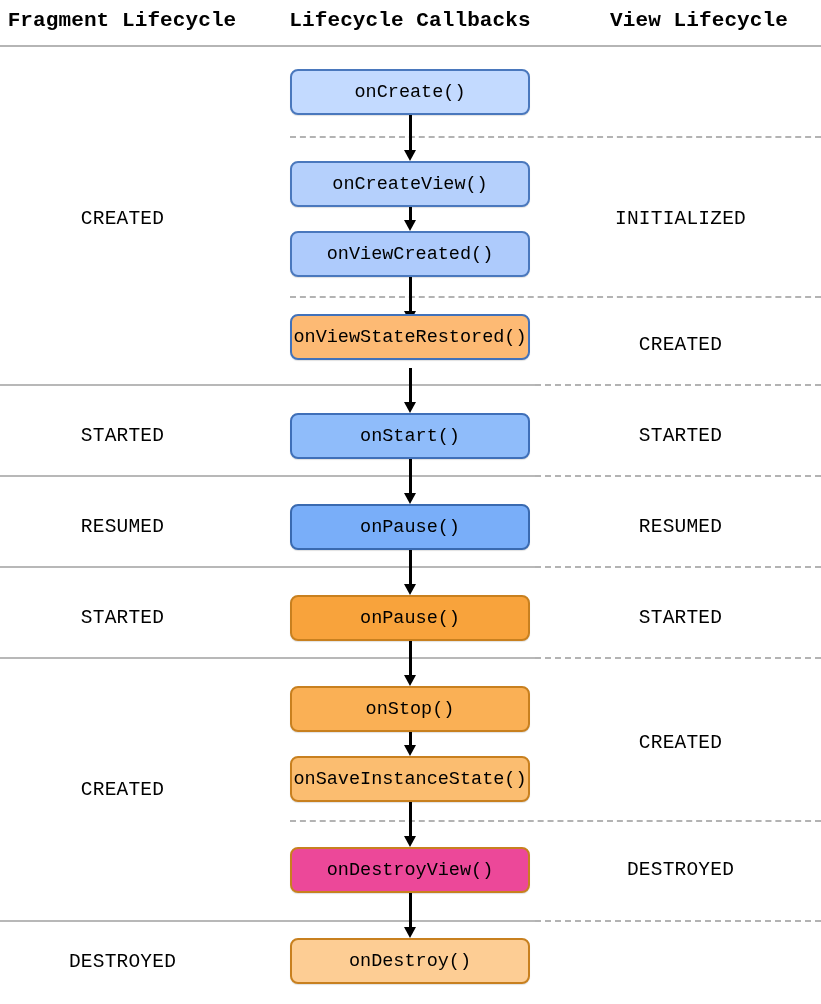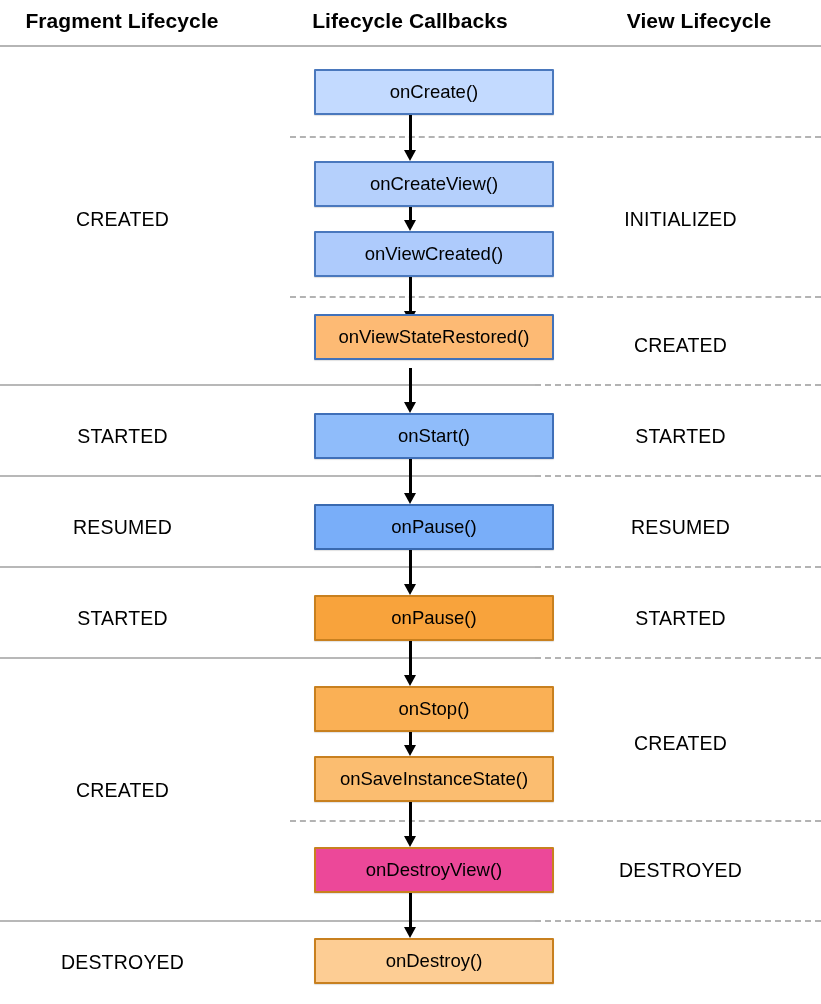--- a/index.html
+++ b/index.html
@@ -4,21 +4,21 @@
 <title>Fragment Lifecycle Diagram</title>
 <style>
   html,body{margin:0;padding:0;}
   body{
     width:821px;height:1004px;
     background:#ffffff;
     font-family:"Liberation Sans", sans-serif;
     color:#000000;
     overflow:hidden;
   }
-  #stage{position:relative;width:772px;height:1004px;}
+  #stage{position:relative;width:772px;height:1004px;font-family:Liberation Mono, monospace;}
 
   
   .hdr{
     position:absolute;top:0;left:0;width:821px;height:46px;
   }
   .hdr-title{
     position:absolute;top:9px;
     font-size:21px;font-weight:700;
     text-align:center;white-space:nowrap;
     letter-spacing:0.1px;
@@ -42,29 +42,28 @@
     font-size:19.5px;font-weight:400;
     text-align:center;white-space:nowrap;
     letter-spacing:0.2px;
   }
   .state.left{left:0;width:245px;}
   .state.right{left:540px;width:281px;}
 
   
   .cb{
     position:absolute;left:290px;width:240px;height:46px;
-    border-radius:1px;
+    border-radius:8px;
     border:2px solid;
     box-sizing:border-box;
     display:flex;align-items:center;justify-content:center;
     font-size:18.5px;font-weight:400;
     color:#000;
     white-space:nowrap;
     box-shadow:0 1px 1px rgba(0,0,0,0.12);
-    margin-left:24px;
   }
 
   
   .arrow{position:absolute;left:404px;width:13px;}
   .arrow .shaft{
     position:absolute;left:5px;top:0;width:3px;background:#000;
   }
   .arrow .head{
     position:absolute;left:0;width:0;height:0;
     border-left:6.5px solid transparent;

